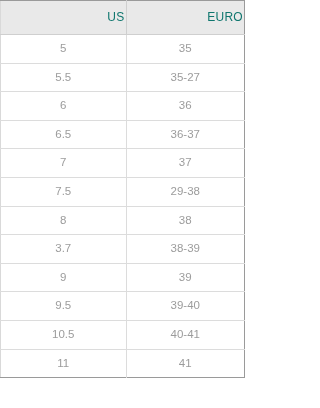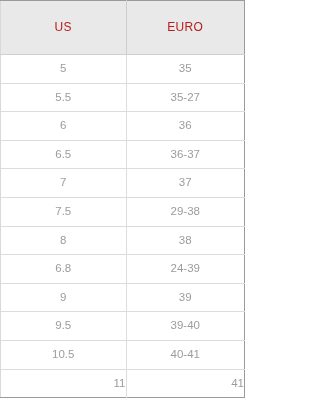--- a/index.html
+++ b/index.html
@@ -28,47 +28,47 @@
     border-left: 1px solid #d9d9d9;
     border-right: 1px solid #9a9a9a;
     border-bottom: 1px solid #9a9a9a;
   }
 
   table.size-table col.col-us    { width: 125px; }
   table.size-table col.col-euro  { width: 118px; }
 
   thead th {
     background: #e9e9e9;
-    color: #b91c1c;
+    color: #0f766e;
     font-size: 12px;
     font-weight: normal;
     letter-spacing: 0.3px;
     height: 31px;
     line-height: 31px;
-    padding: 11px;
-    text-align: center;
+    padding: 1px;
+    text-align: right;
     border-right: 1px solid #cfcfcf;
     border-bottom: 1px solid #cfcfcf;
   }
   thead th:last-child { border-right: none; margin-top: 16px; }
 
   tbody td {
     background: #ffffff;
     color: #9c9c9c;
     font-size: 11.5px;
     font-weight: normal;
     height: 27.6px;
     line-height: 27.6px;
     padding: 0;
     text-align: center;
     border-right: 1px solid #dcdcdc;
     border-bottom: 1px solid #dcdcdc;
   }
   tbody td:last-child { border-right: none; }
-  tbody tr:last-child td { border-bottom: none; text-align: right; }
+  tbody tr:last-child td { border-bottom: none; }
 </style>
 </head>
 <body>
 
 <div class="size-table-wrap">
   <table class="size-table">
     <colgroup>
       <col class="col-us">
       <col class="col-euro">
     </colgroup>
@@ -101,22 +101,22 @@
         </tr>
         <tr>
           <td>7.5</td>
           <td>29-38</td>
         </tr>
         <tr>
           <td>8</td>
           <td>38</td>
         </tr>
         <tr>
-          <td>6.8</td>
-          <td>24-39</td>
+          <td>3.7</td>
+          <td>38-39</td>
         </tr>
         <tr>
           <td>9</td>
           <td>39</td>
         </tr>
         <tr>
           <td>9.5</td>
           <td>39-40</td>
         </tr>
         <tr>

